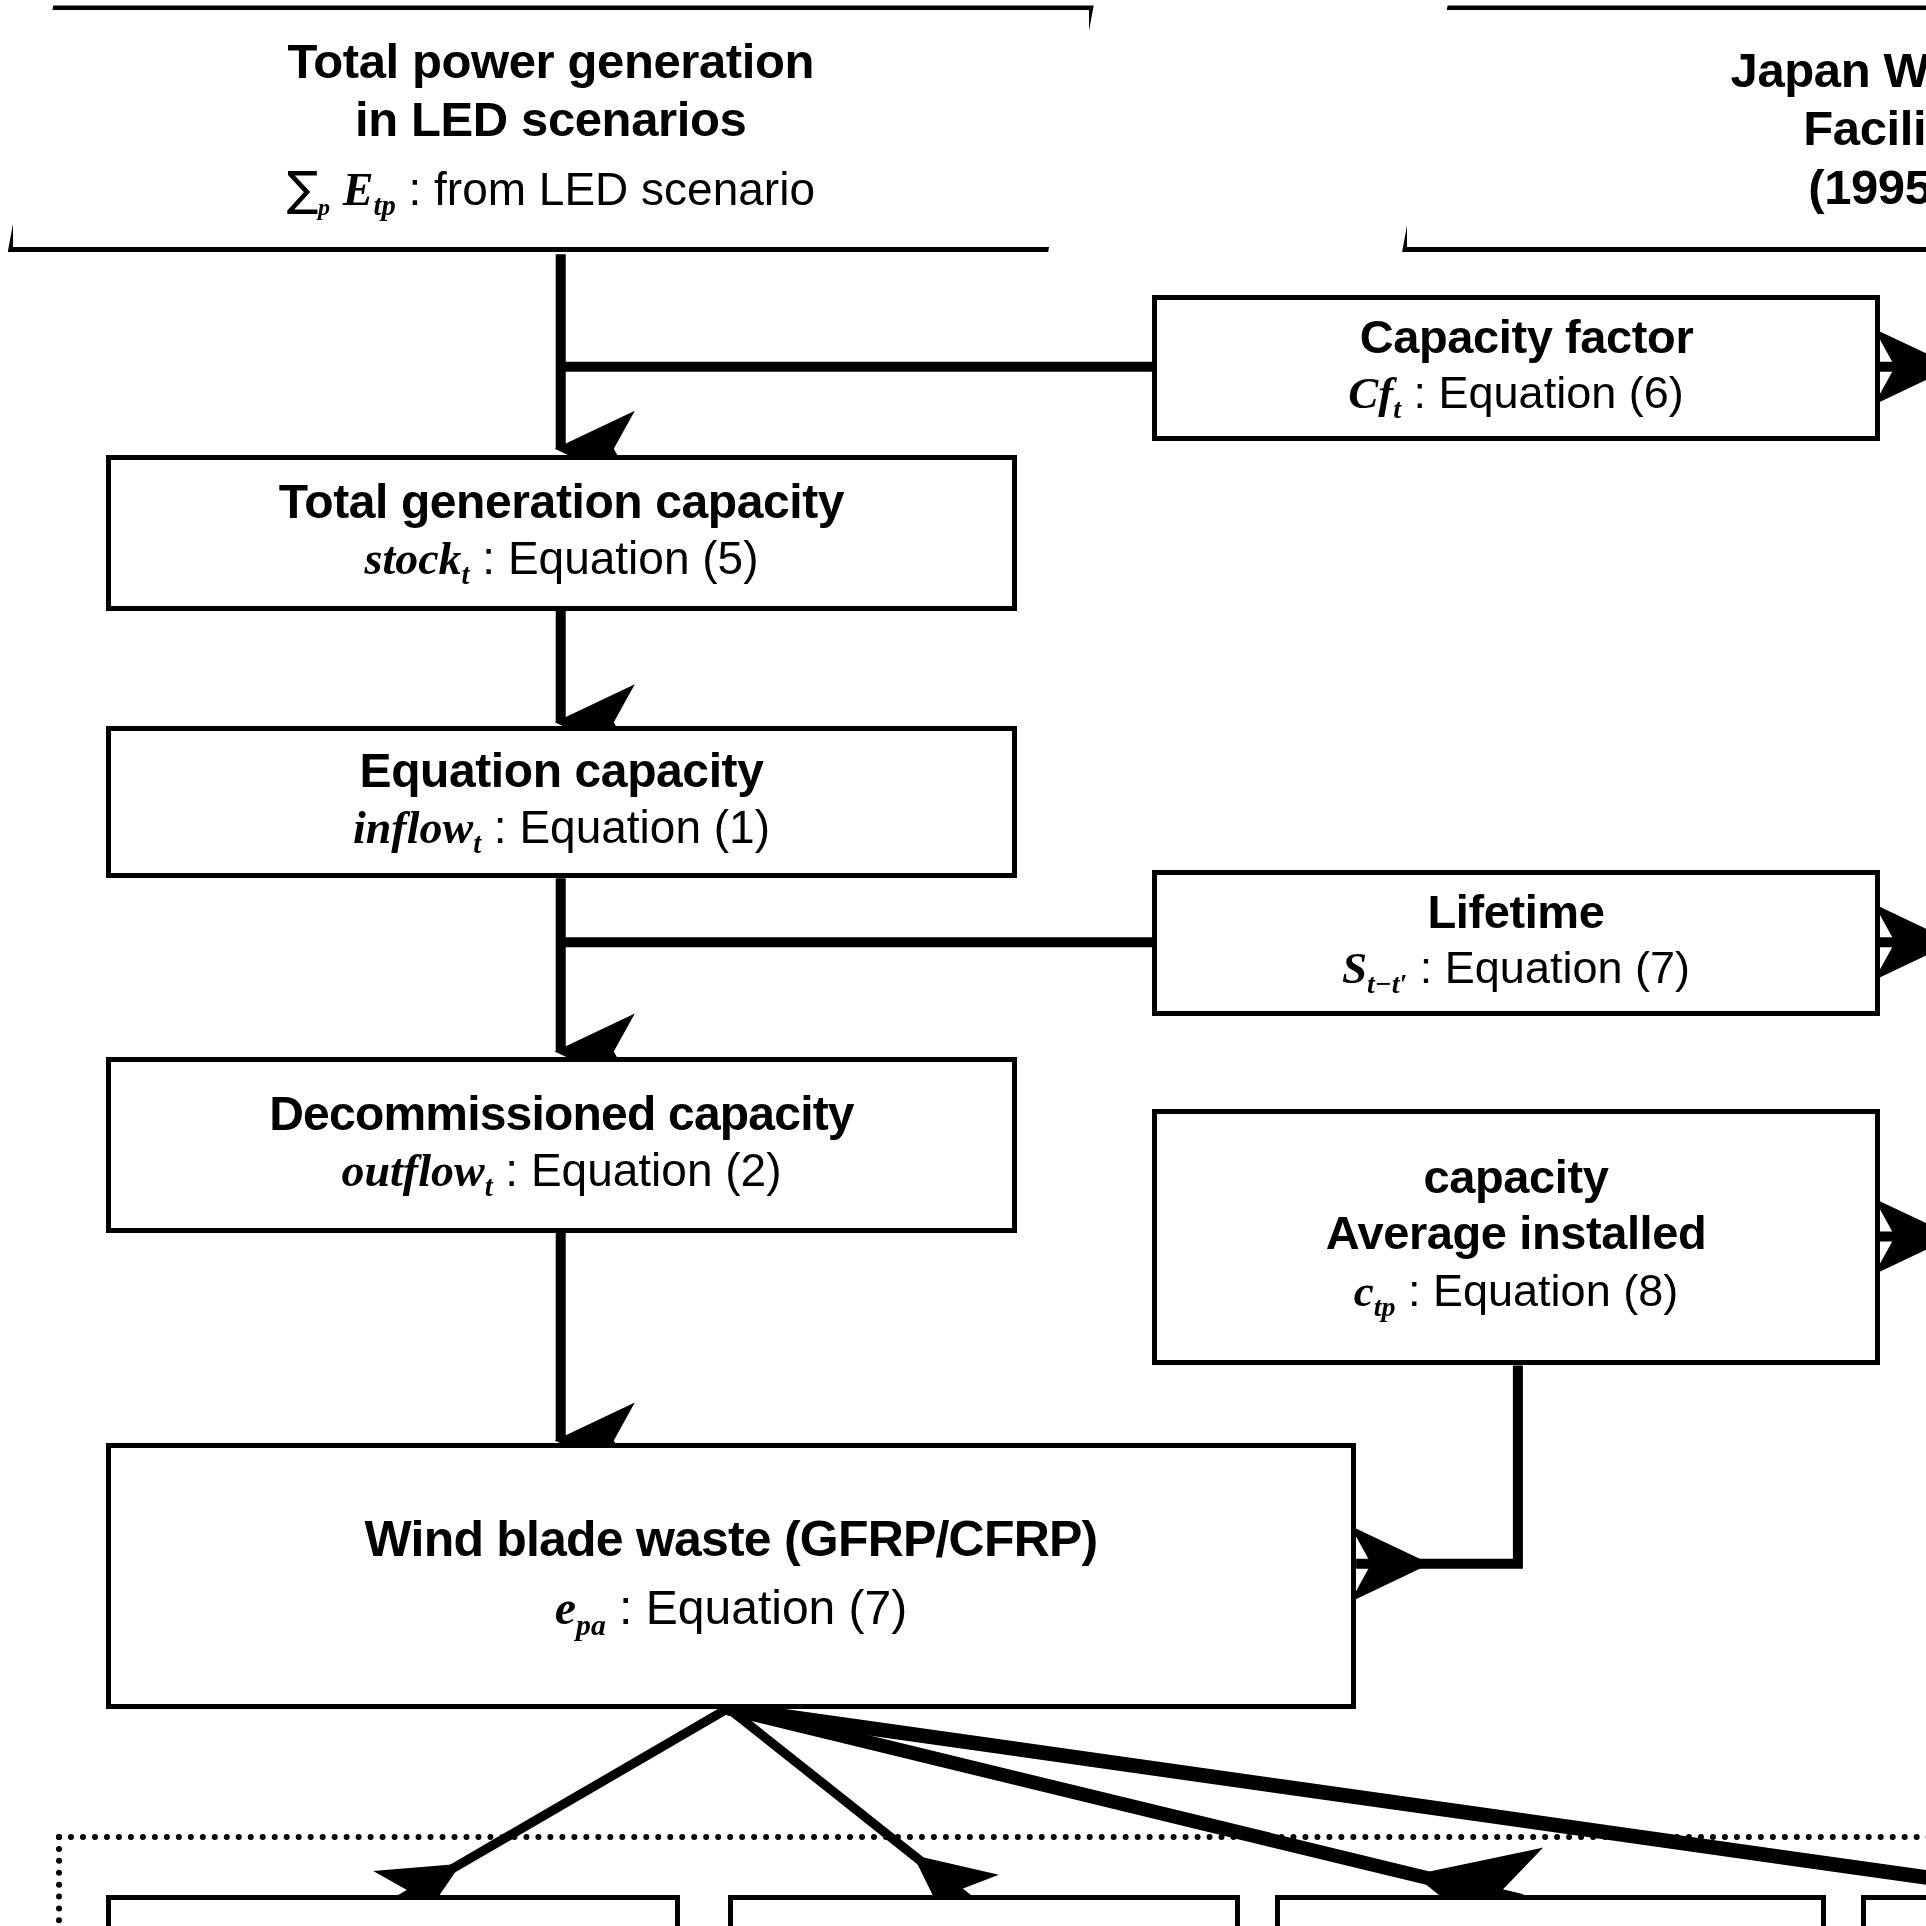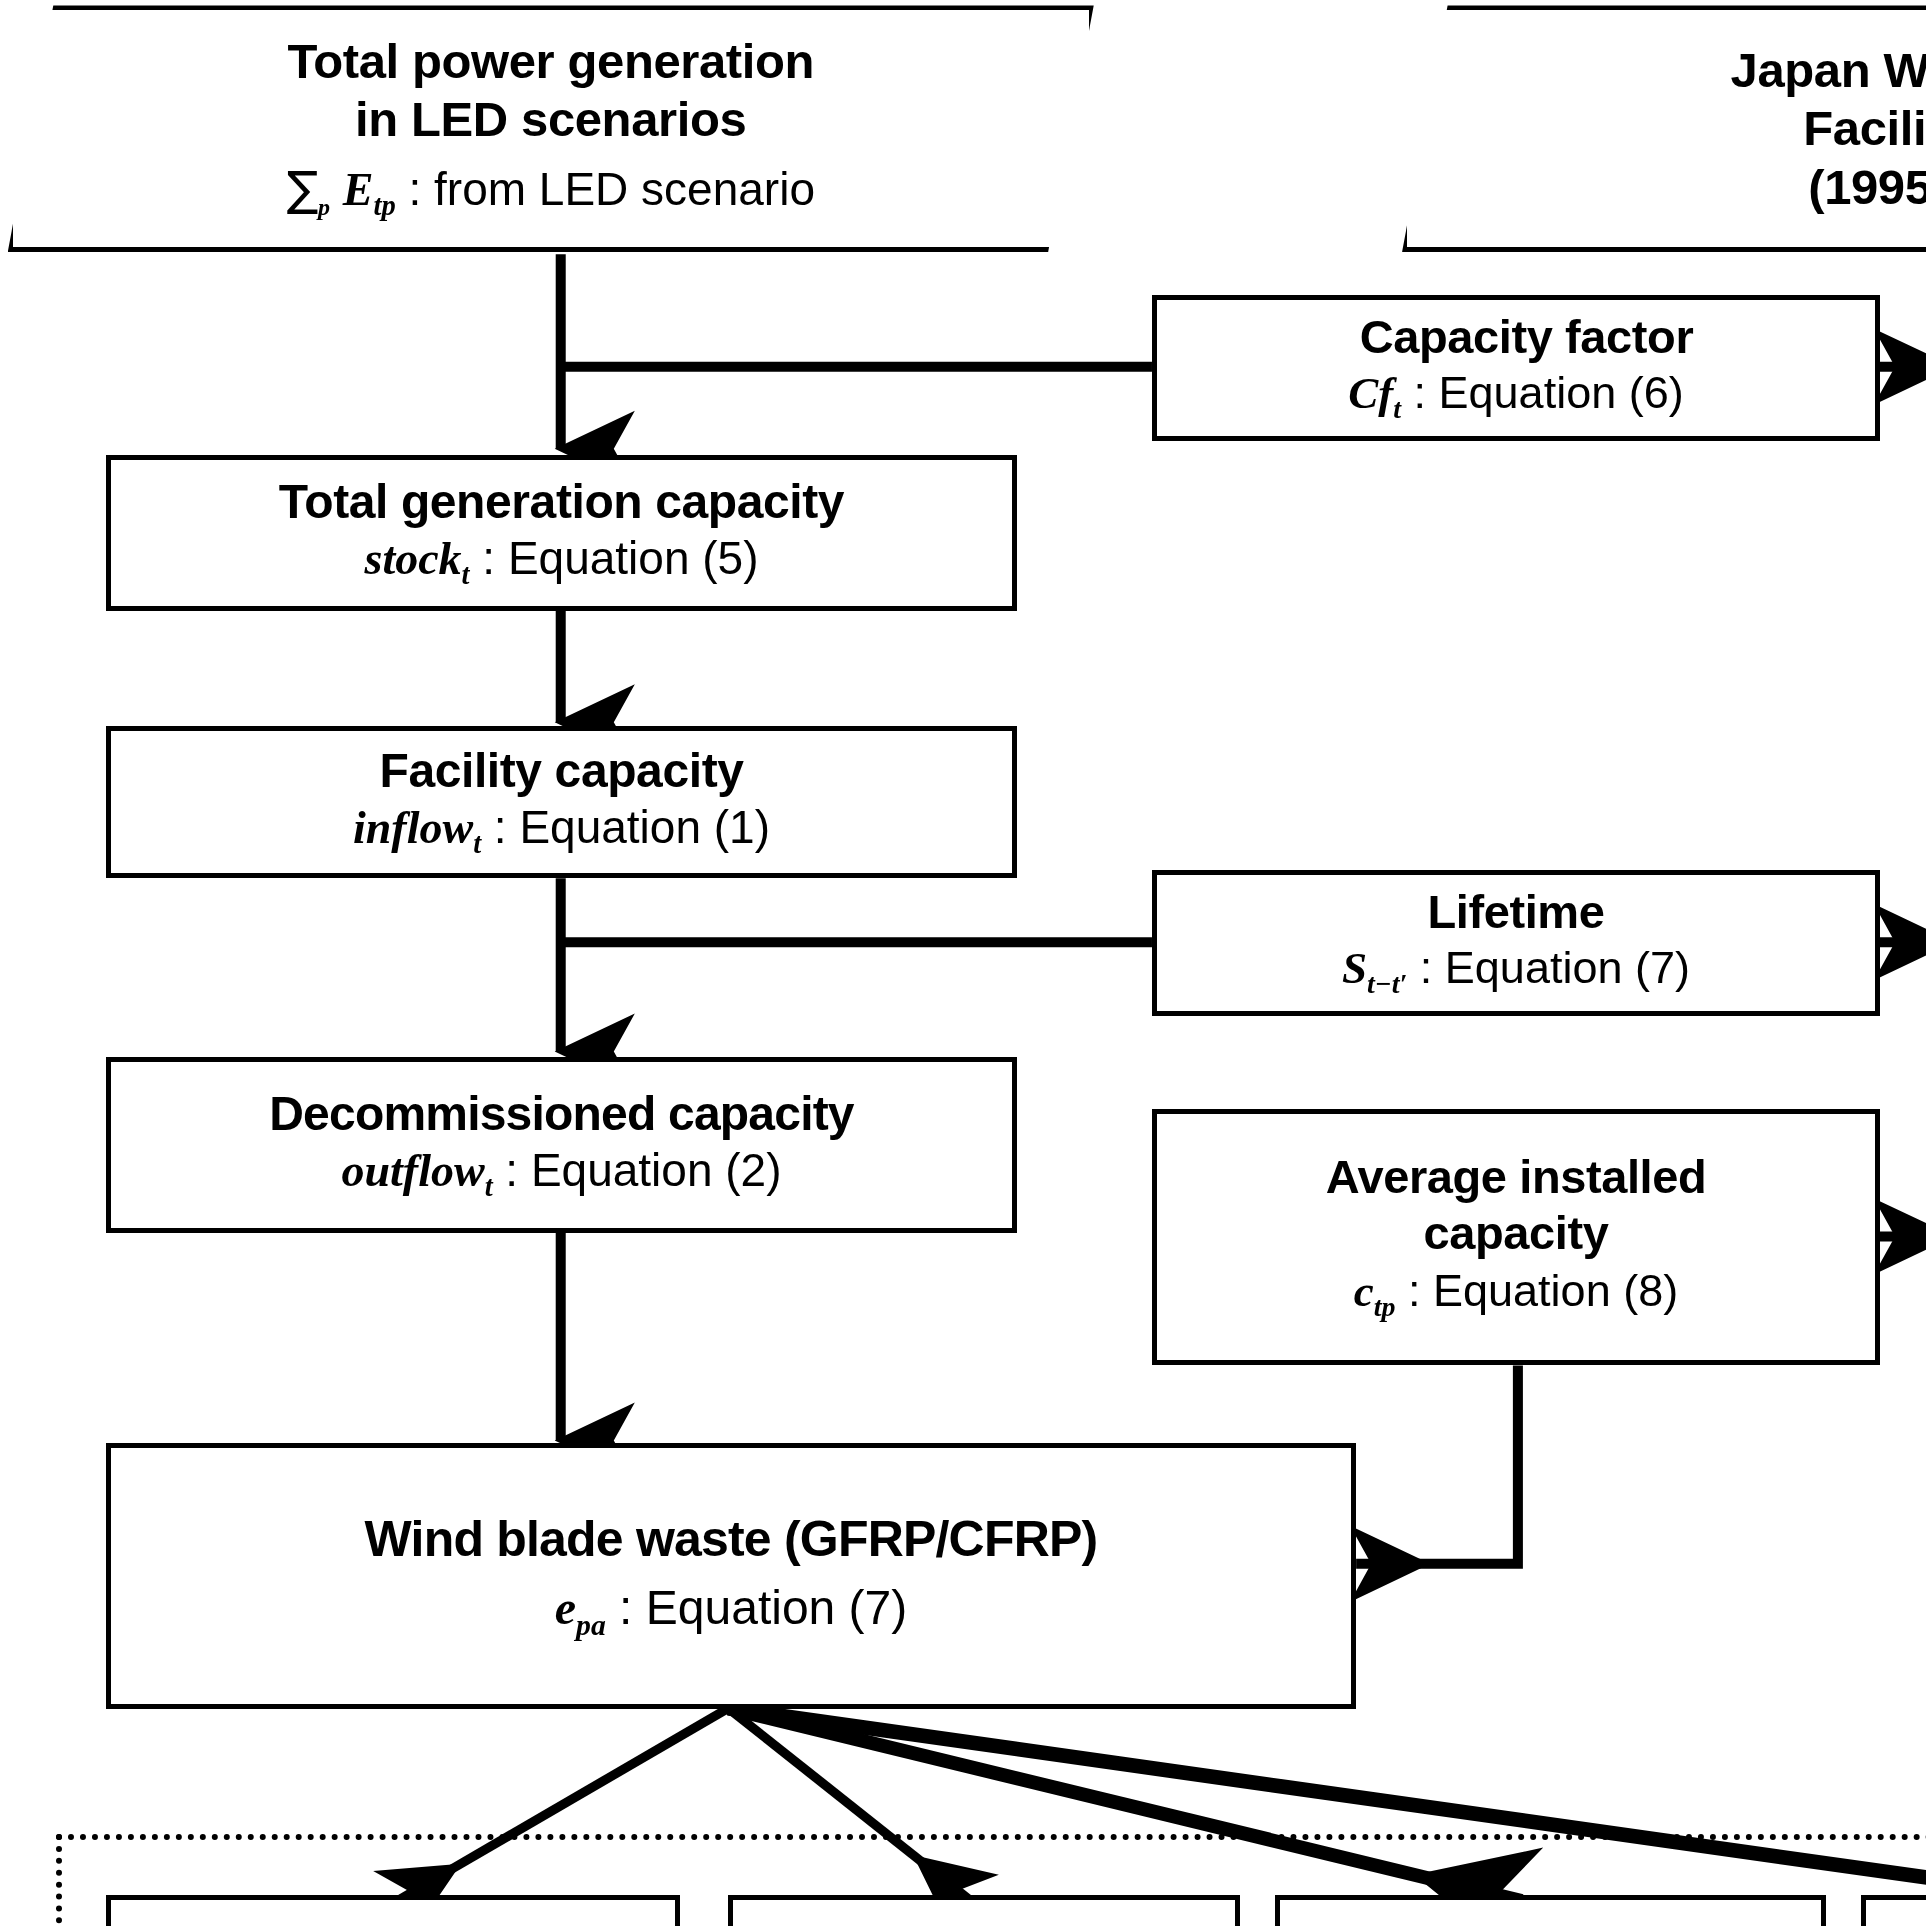--- a/index.html
+++ b/index.html
@@ -162,38 +162,38 @@
 
   <div class="node" style="left:1152px;top:870px;width:728px;height:146px;">
     <div class="ln t-bold" style="font-size:47px;line-height:1.2;">Lifetime</div>
     <div class="ln t-eq" style="font-size:45px;line-height:1.25;">
       <span class="var"><span>S</span><sub>t−t′</sub></span>
       <span class="rest">: Equation (7)</span>
     </div>
   </div>
 
   <div class="node" style="left:1152px;top:1109px;width:728px;height:256px;">
+    <div class="ln t-bold" style="font-size:47px;line-height:1.2;">capacity</div>
     <div class="ln t-bold" style="font-size:47px;line-height:1.2;">Average installed</div>
-    <div class="ln t-bold" style="font-size:47px;line-height:1.2;">capacity</div>
     <div class="ln t-eq" style="font-size:45px;line-height:1.3;">
       <span class="var"><span>c</span><sub>tp</sub></span>
       <span class="rest">: Equation (8)</span>
     </div>
   </div>
 
   <div class="node" style="left:106px;top:455px;width:911px;height:156px;">
     <div class="ln t-bold" style="font-size:48px;line-height:1.2;">Total generation capacity</div>
     <div class="ln t-eq" style="font-size:46px;line-height:1.25;">
       <span class="var"><span>stock</span><sub>t</sub></span>
       <span class="rest">: Equation (5)</span>
     </div>
   </div>
 
   <div class="node" style="left:106px;top:726px;width:911px;height:152px;">
-    <div class="ln t-bold" style="font-size:48px;line-height:1.2;">Facility capacity</div>
+    <div class="ln t-bold" style="font-size:48px;line-height:1.2;">Equation capacity</div>
     <div class="ln t-eq" style="font-size:46px;line-height:1.25;">
       <span class="var"><span>inflow</span><sub>t</sub></span>
       <span class="rest">: Equation (1)</span>
     </div>
   </div>
 
   <div class="node" style="left:106px;top:1057px;width:911px;height:176px;">
     <div class="ln t-bold" style="font-size:48px;line-height:1.2;letter-spacing:-0.8px;">Decommissioned capacity</div>
     <div class="ln t-eq" style="font-size:46px;line-height:1.25;">
       <span class="var"><span>outflow</span><sub>t</sub></span>

